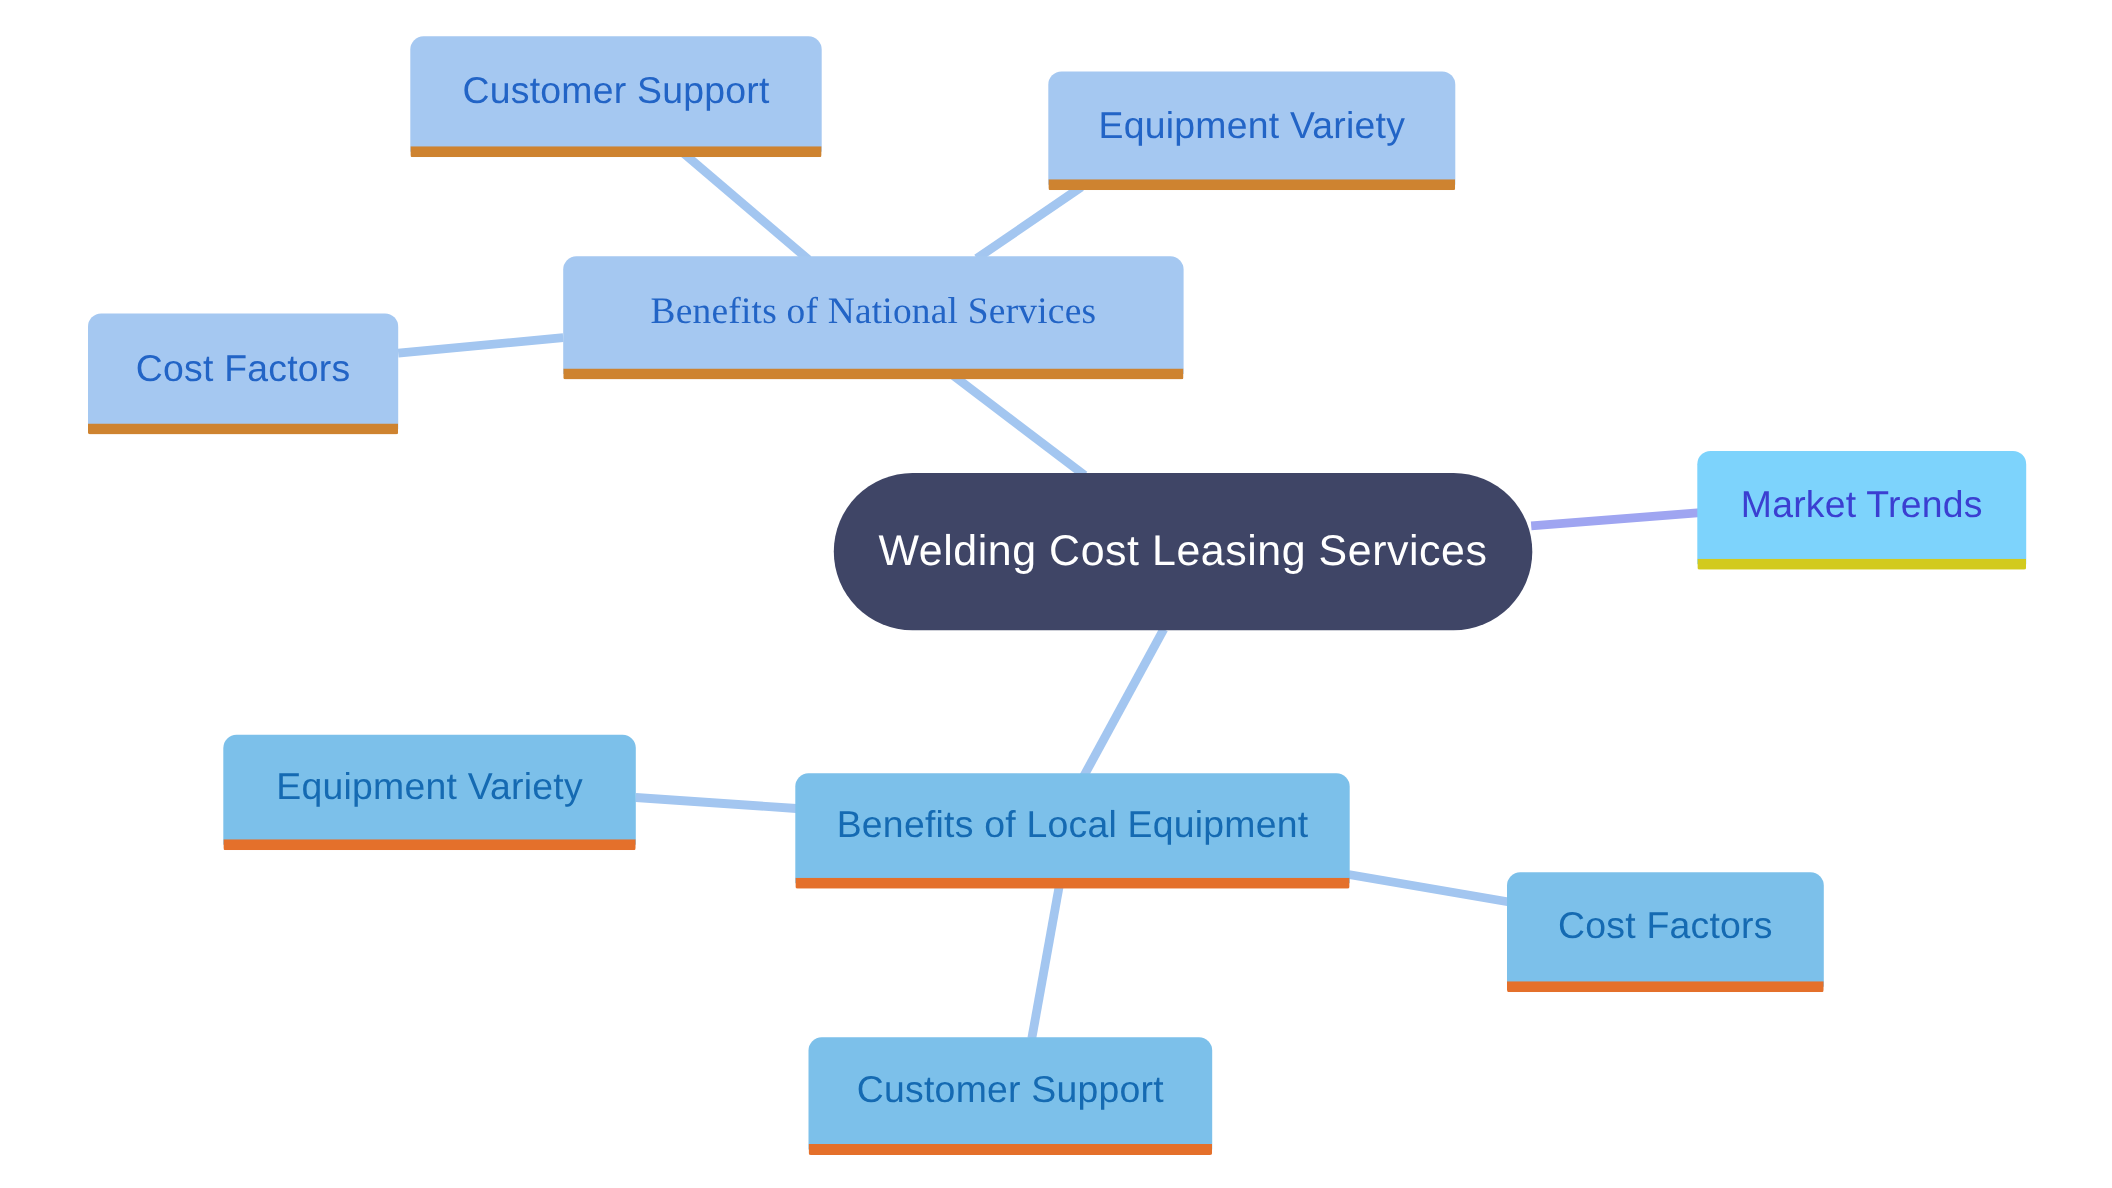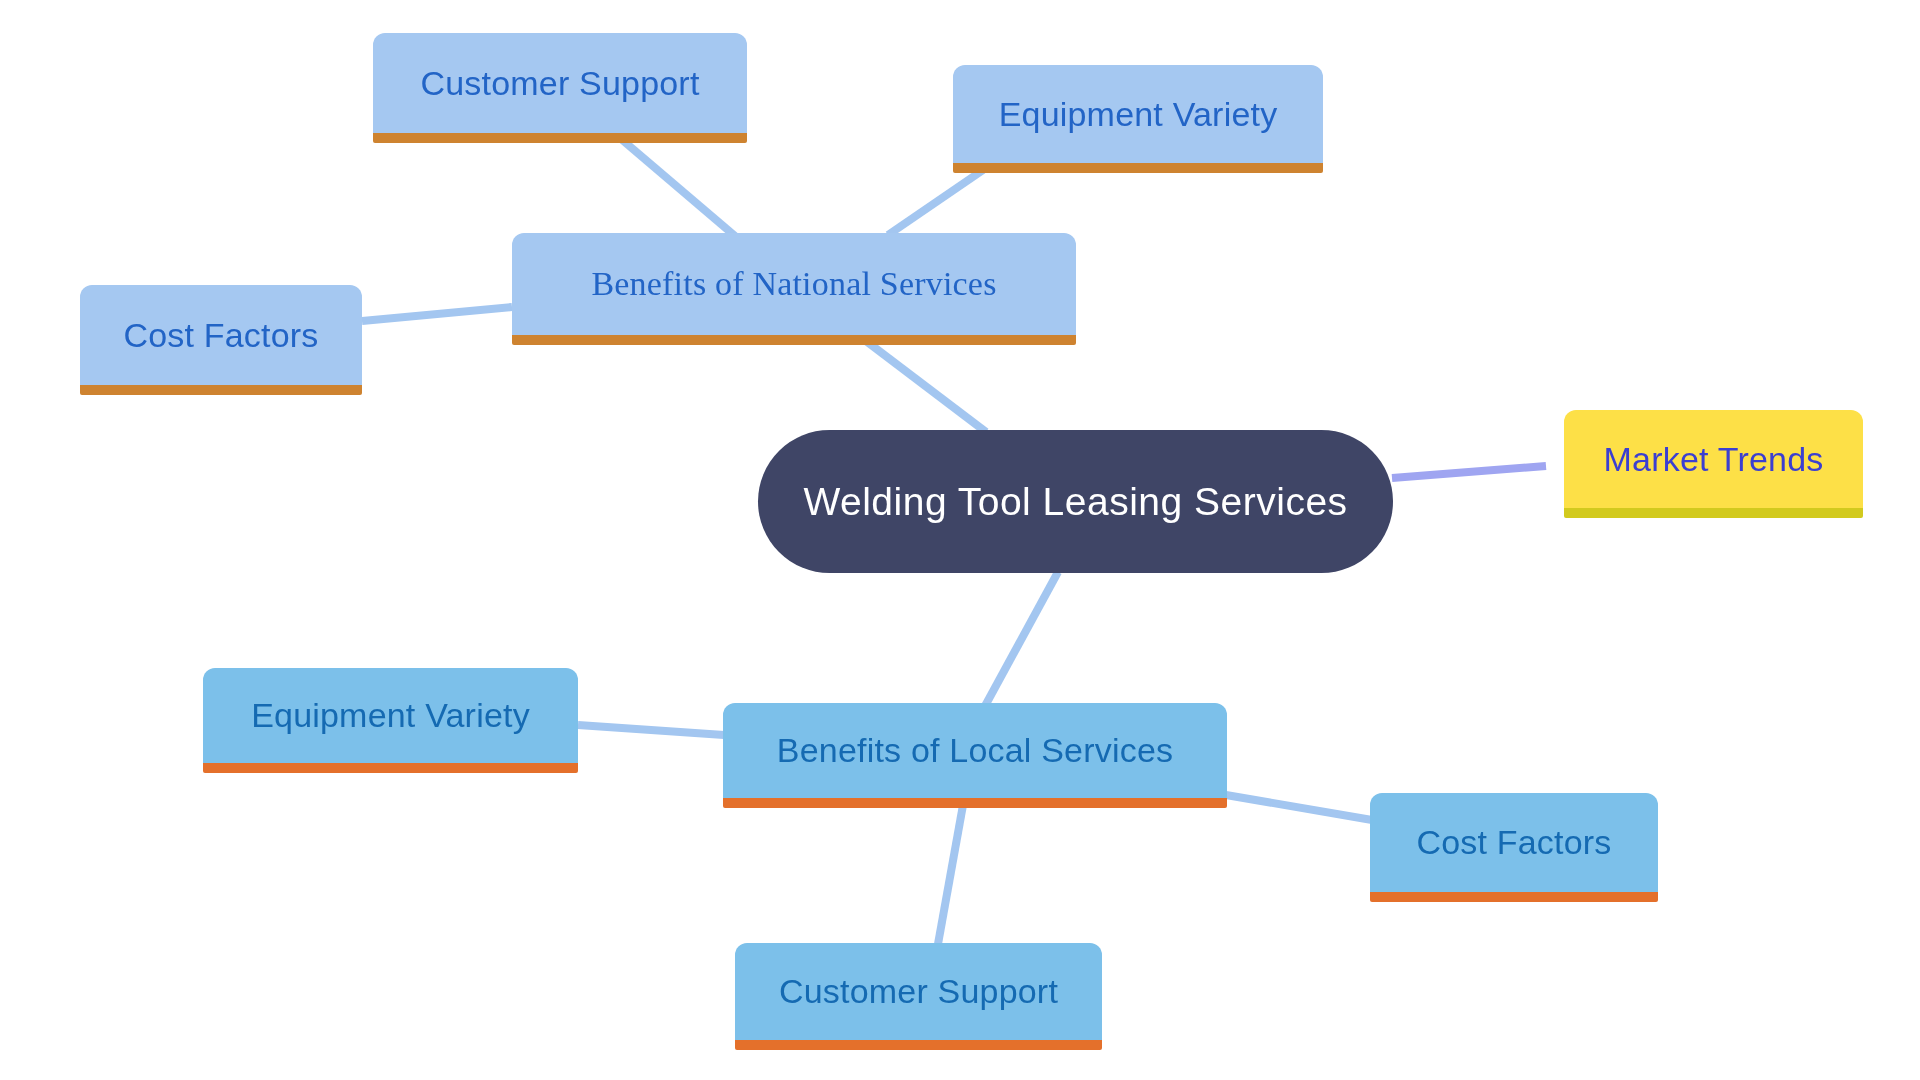--- a/index.html
+++ b/index.html
@@ -41,24 +41,23 @@
     background: #a5c8f1;
     color: #2264c6;
     border-bottom: 10px solid #ce8330;
   }
   .scheme-local {
     background: #7cc0ea;
     color: #156ab2;
     border-bottom: 10px solid #e4702b;
   }
   .scheme-market {
-    background: #fde047;
+    background: #7dd3fc;
     color: #3b3fd1;
     border-bottom: 10px solid #d2ca1e;
-    margin-left: 21px;
   }
   .node-central {
     background: #3f4566;
     color: #ffffff;
     border-radius: 72px;
     border-bottom: none;
     font-size: 39px;
     font-weight: 400;
     letter-spacing: 0.5px;
   }
@@ -81,25 +80,25 @@
   </svg>
 
   <div class="node scheme-national" style="left:373px; top:33px; width:374px; height:100px;">Customer Support</div>
 
   <div class="node scheme-national" style="left:953px; top:65px; width:370px; height:98px;">Equipment Variety</div>
 
   <div class="node scheme-national" style="left:80px; top:285px; width:282px; height:100px;">Cost Factors</div>
 
   <div class="node scheme-national" style="left:512px; top:233px; width:564px; height:102px;font-family:Liberation Serif, serif;">Benefits of National Services</div>
 
-  <div class="node node-central" style="left:758px; top:430px; width:635px; height:143px;">Welding Tool Leasing Services</div>
+  <div class="node node-central" style="left:758px; top:430px; width:635px; height:143px;">Welding Cost Leasing Services</div>
 
   <div class="node scheme-market" style="left:1543px; top:410px; width:299px; height:98px;">Market Trends</div>
 
-  <div class="node scheme-local" style="left:723px; top:703px; width:504px; height:95px;">Benefits of Local Services</div>
+  <div class="node scheme-local" style="left:723px; top:703px; width:504px; height:95px;">Benefits of Local Equipment</div>
 
   <div class="node scheme-local" style="left:203px; top:668px; width:375px; height:95px;">Equipment Variety</div>
 
   <div class="node scheme-local" style="left:1370px; top:793px; width:288px; height:99px;">Cost Factors</div>
 
   <div class="node scheme-local" style="left:735px; top:943px; width:367px; height:97px;">Customer Support</div>
 
 </div>
 
 </body></html>

